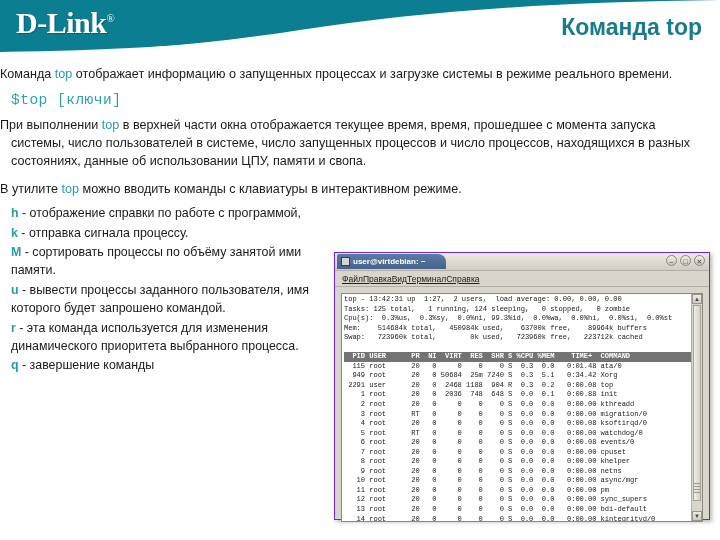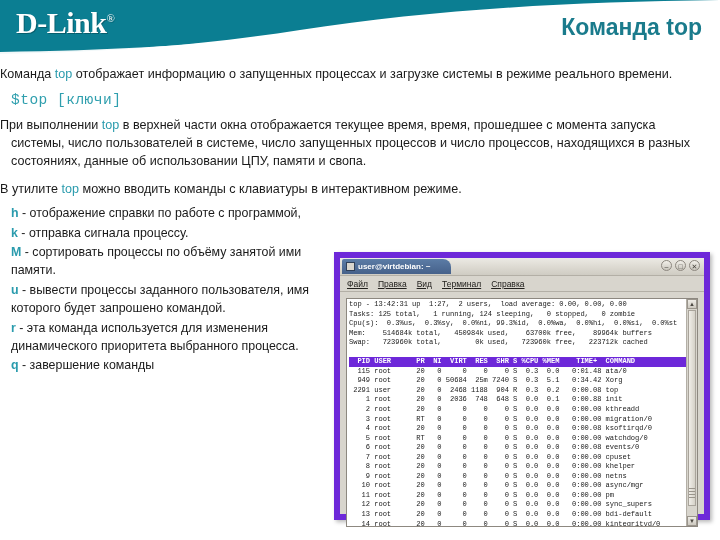--- a/index.html
+++ b/index.html
@@ -110,21 +110,21 @@
   }
 
   
   #terminal-window {
     position: absolute;
     left: 334px;
     top: 252px;
     width: 376px;
     height: 268px;
     background: #d8d5cd;
-    border: 6px solid #6d28d9;
+    border: 1px solid #6d28d9;
     box-shadow: 2px 2px 4px rgba(0,0,0,0.28);
     box-sizing: border-box;
     font-family: "Liberation Mono", monospace;
   }
   #titlebar {
     position: relative;
     height: 17px;
     background: linear-gradient(to bottom, #eceae4 0%, #dcd9d1 55%, #cfccc3 100%);
     border-bottom: 1px solid #b3afa6;
   }
@@ -176,21 +176,20 @@
     line-height: 1;
     font-family: "Liberation Sans", sans-serif;
   }
   #menubar {
     height: 15px;
     background: #d8d5cd;
     border-bottom: 1px solid #b3afa6;
     display: flex;
     align-items: center;
     padding-left: 7px;
-    gap: 10px;
   }
   .menu-item {
     font-size: 8.5px;
     color: #22201d;
     font-family: "Liberation Sans", sans-serif;
     white-space: nowrap;
   }
   .menu-item u { text-decoration: underline; }
   #term-body {
     position: relative;
@@ -209,21 +208,21 @@
   }
   .tline {
     font-family: "Liberation Mono", monospace;
     font-size: 7.1px;
     line-height: 9.55px;
     color: #1b1b1b;
     white-space: pre;
     letter-spacing: -0.05px;
   }
   .tline.header-row {
-    background: #6d28d9;
+    background: #737373;
     color: #ffffff;
     font-weight: bold;
   }
   #term-scroll {
     flex: 0 0 10px;
     background: #d8d5cd;
     border-left: 1px solid #b3afa6;
     position: relative;
   }
   .sbtn {

